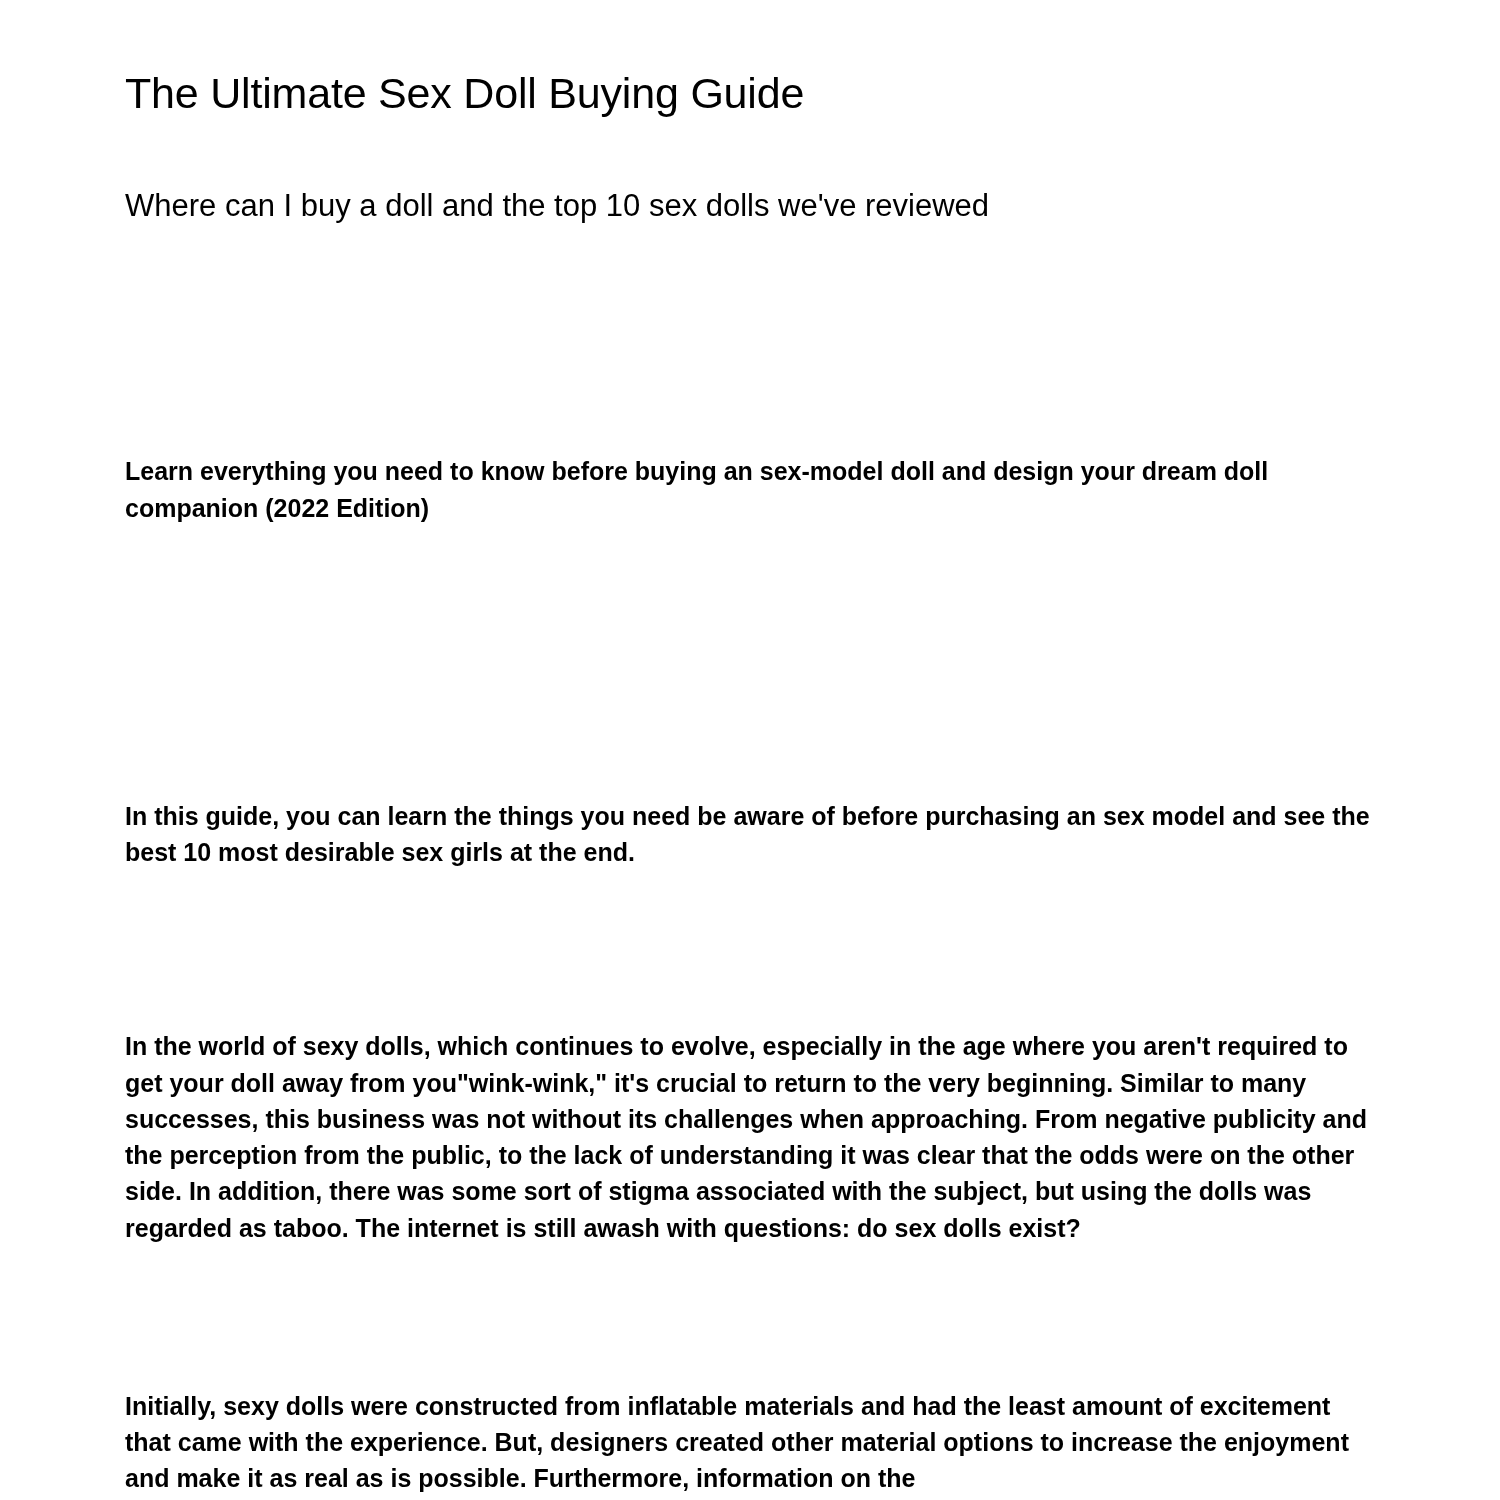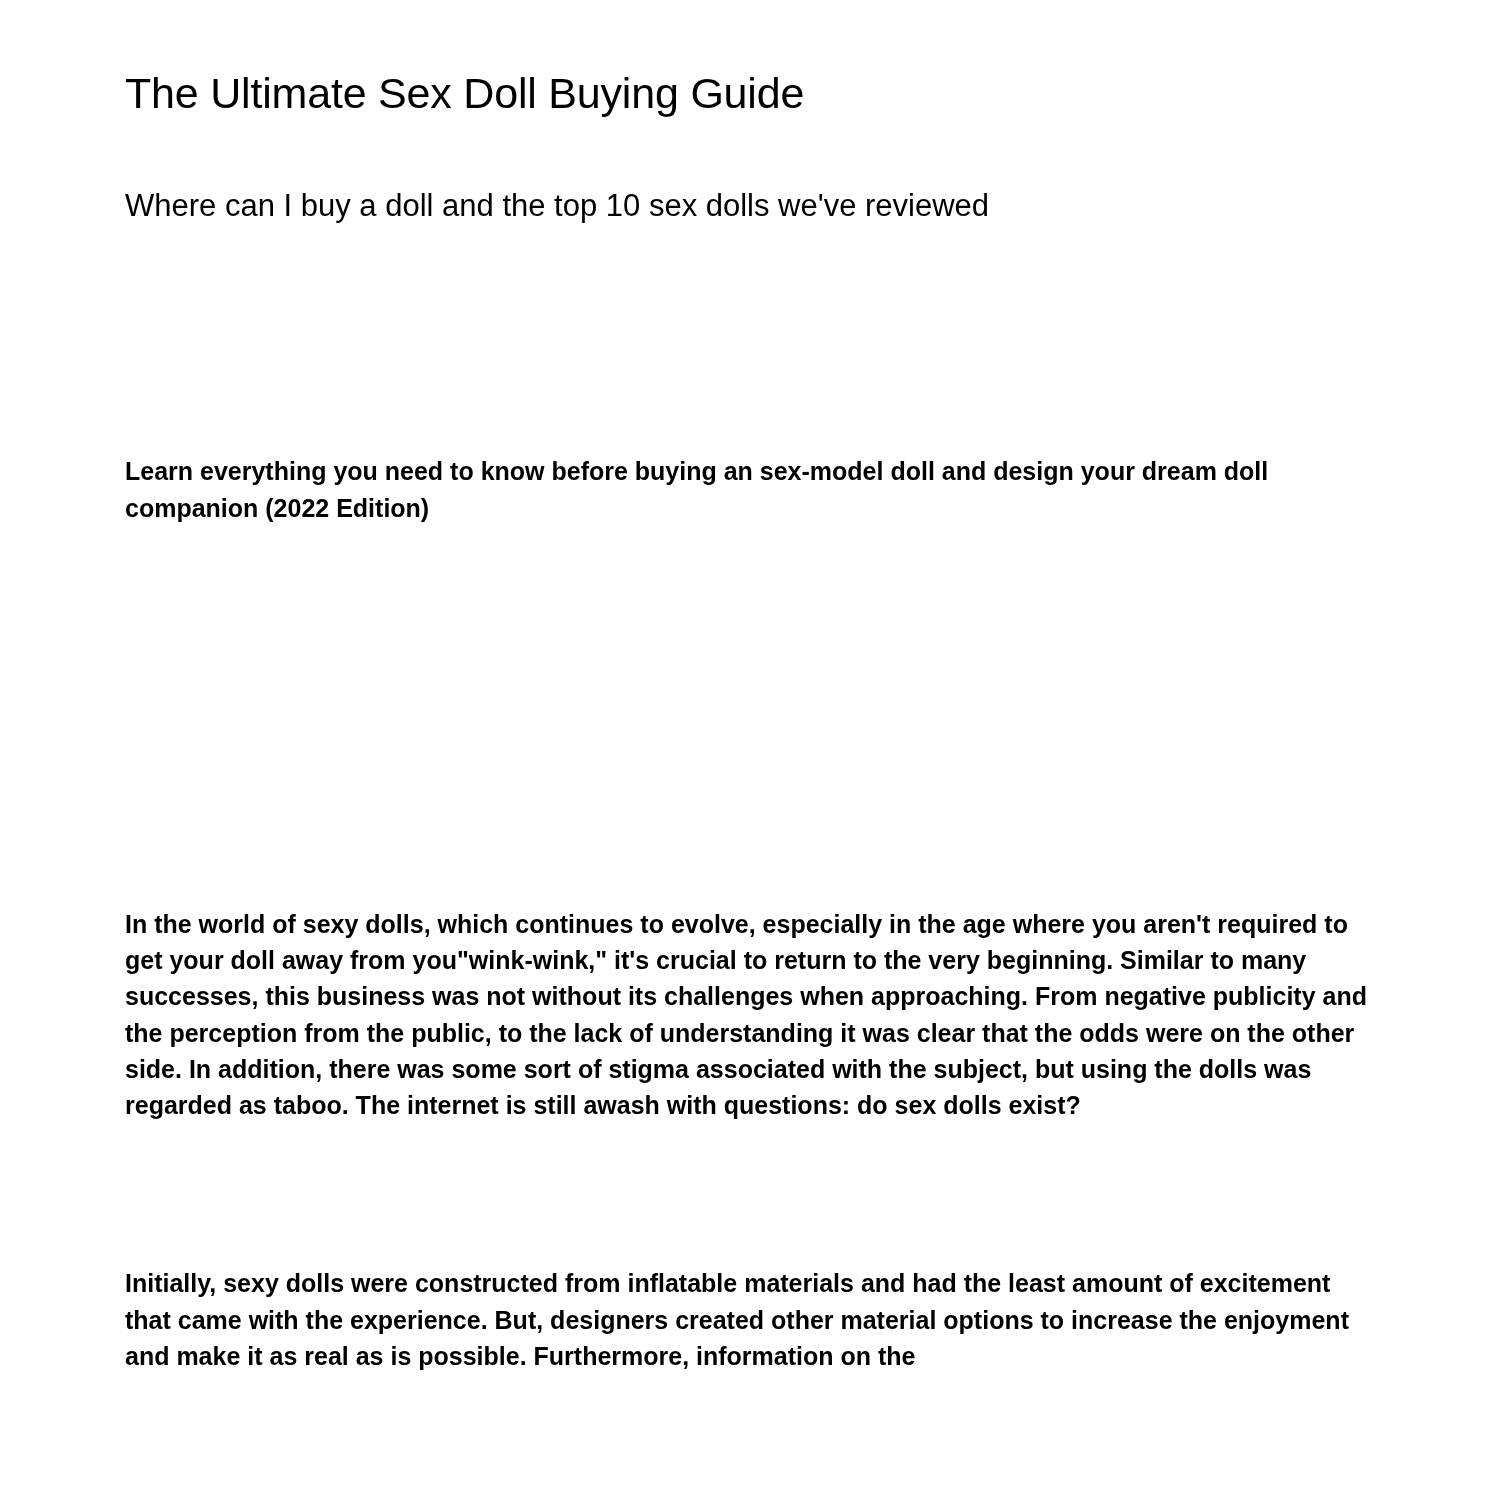--- a/index.html
+++ b/index.html
@@ -63,20 +63,21 @@
   <h1 class="doc-title">The Ultimate Sex Doll Buying Guide</h1>
 
   <p class="subtitle">Where can I buy a doll and the top 10 sex dolls we've reviewed</p>
 
   <div class="spacer-lg"></div>
 
   <p class="para para-lead">Learn everything you need to know before buying an sex-model doll and design your dream doll companion (2022 Edition)</p>
 
   <div class="spacer-xl"></div>
 
+  <p class="para">In this guide, you can learn the things you need be aware of before purchasing an sex model and see the best 10 most desirable sex girls at the end.</p>
 
   <div class="spacer-md"></div>
 
   <p class="para">In the world of sexy dolls, which continues to evolve, especially in the age where you aren't required to get your doll away from you"wink-wink," it's crucial to return to the very beginning. Similar to many successes, this business was not without its challenges when approaching. From negative publicity and the perception from the public, to the lack of understanding it was clear that the odds were on the other side. In addition, there was some sort of stigma associated with the subject, but using the dolls was regarded as taboo. The internet is still awash with questions: do sex dolls exist?</p>
 
   <div class="spacer-sm"></div>
 
   <p class="para clip">Initially, sexy dolls were constructed from inflatable materials and had the least amount of excitement that came with the experience. But, designers created other material options to increase the enjoyment and make it as real as is possible. Furthermore, information on the</p>
 
 </div>

